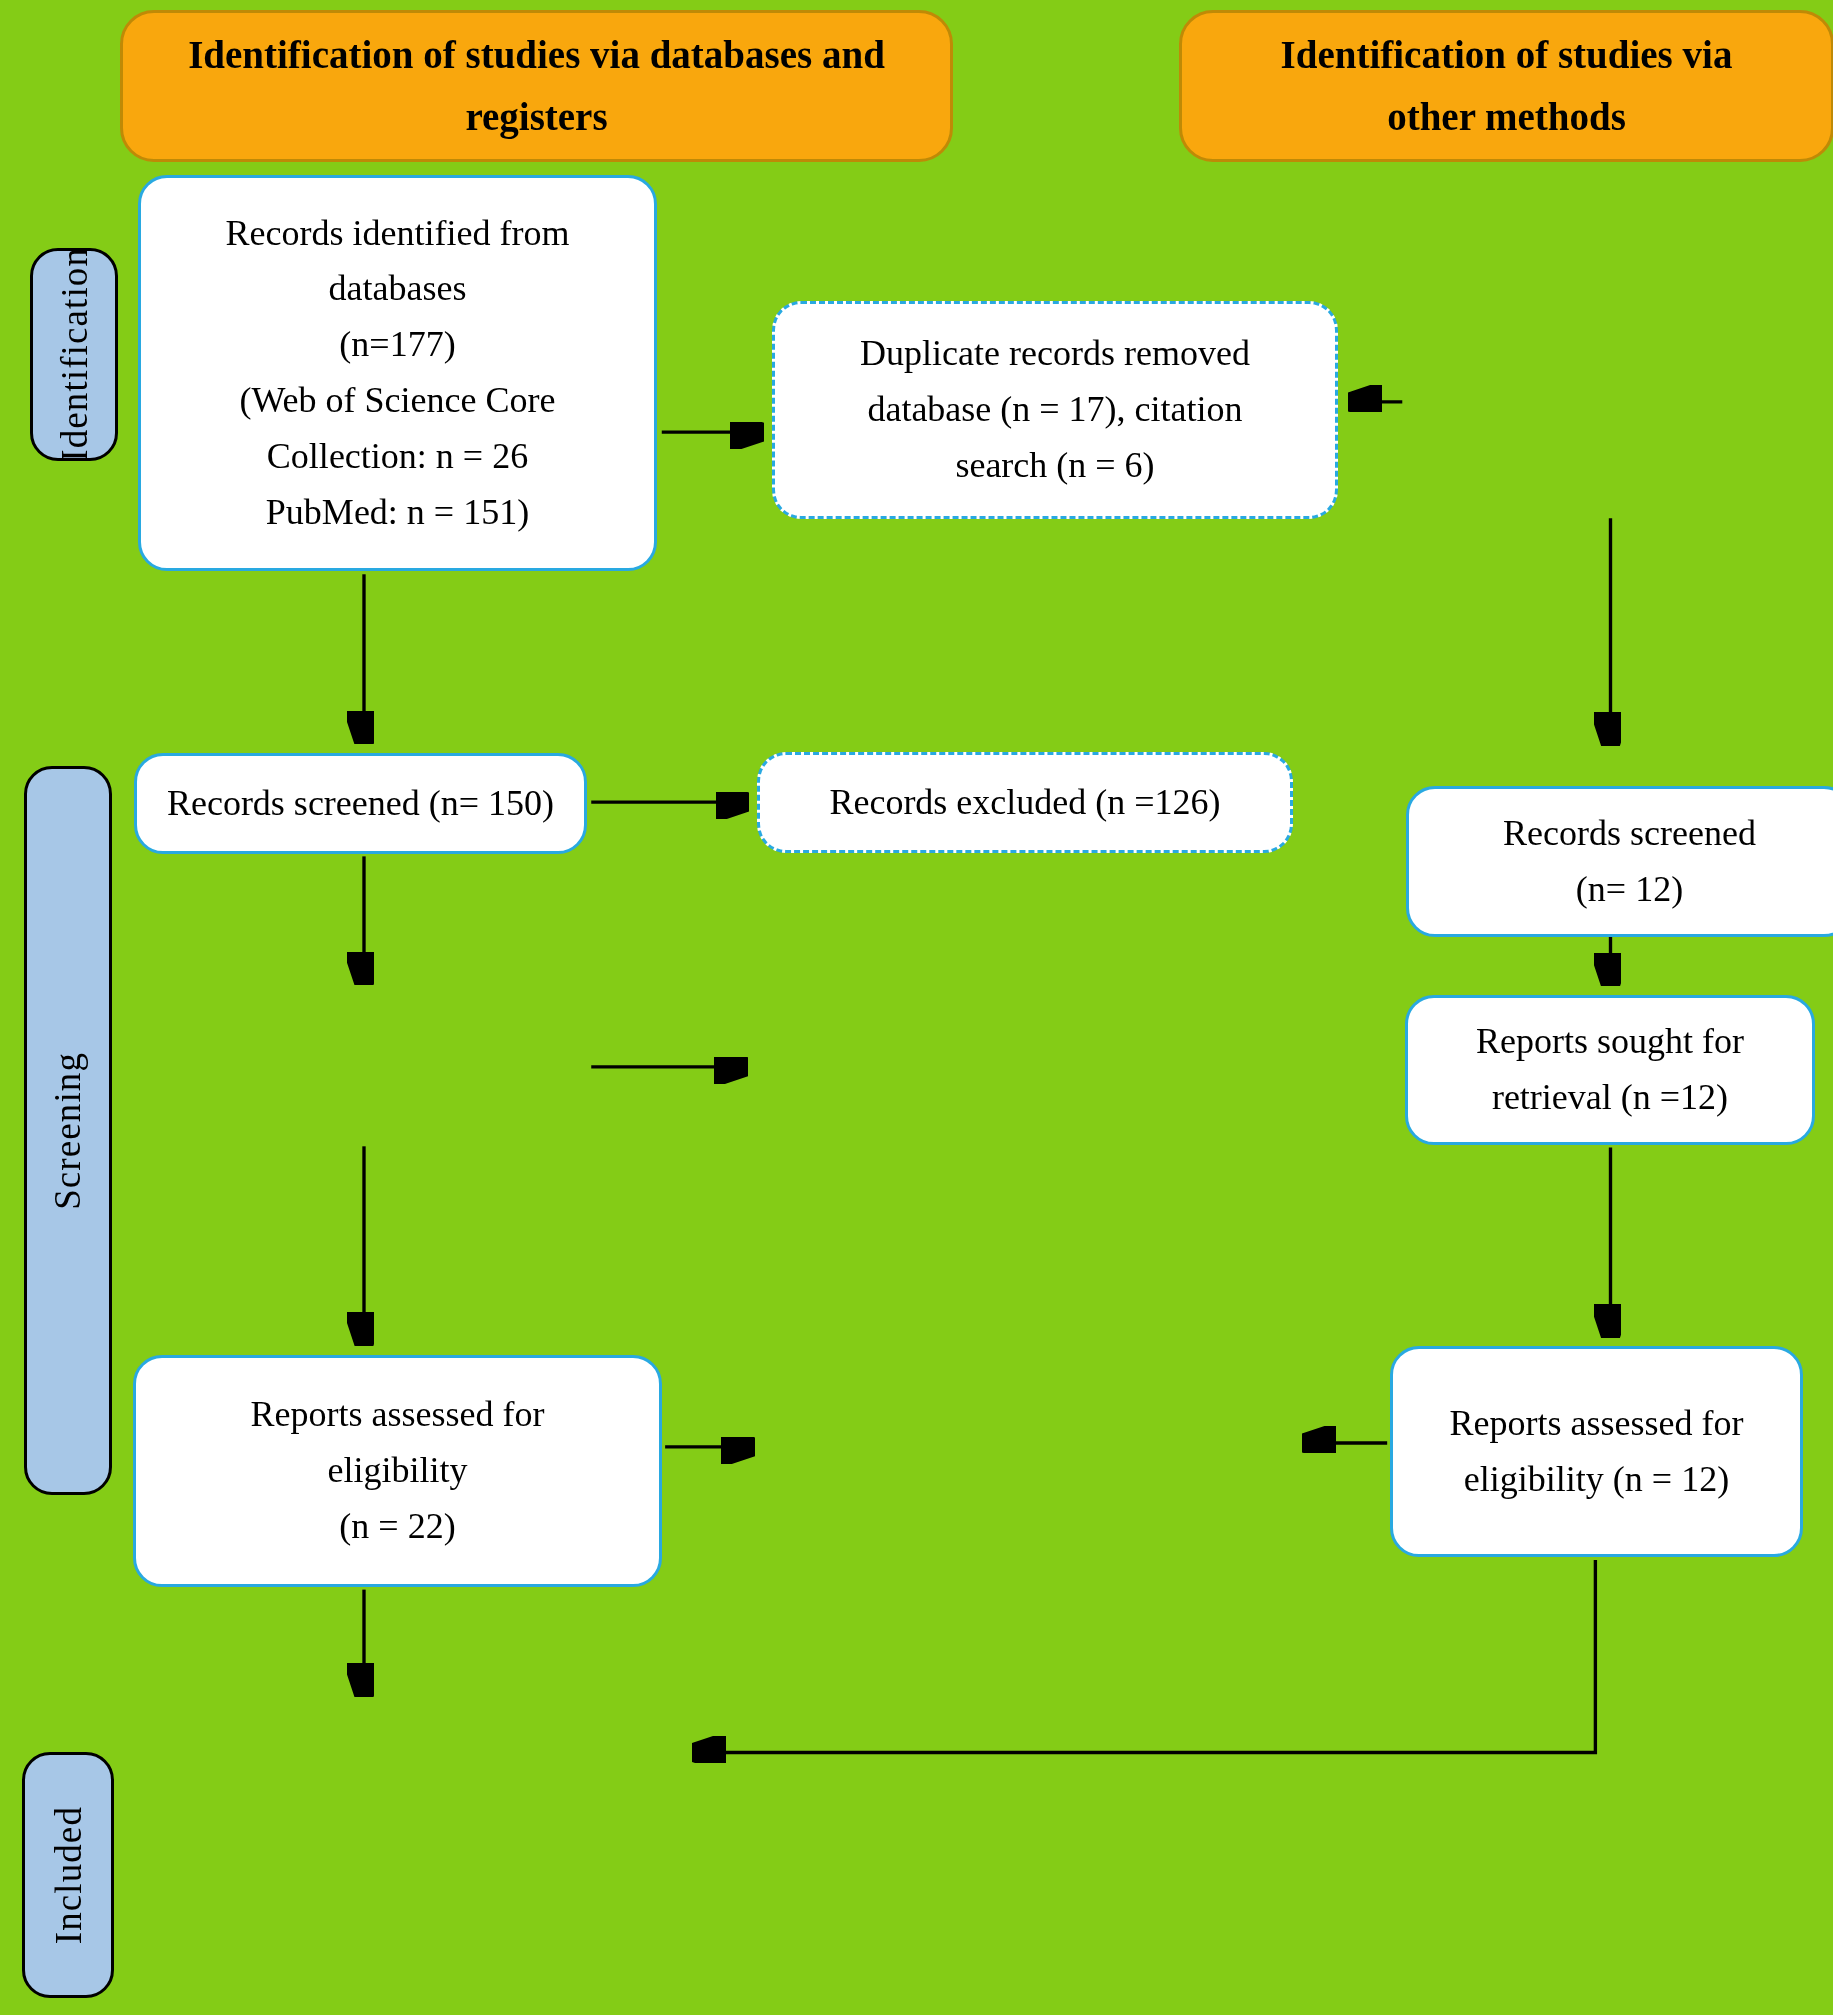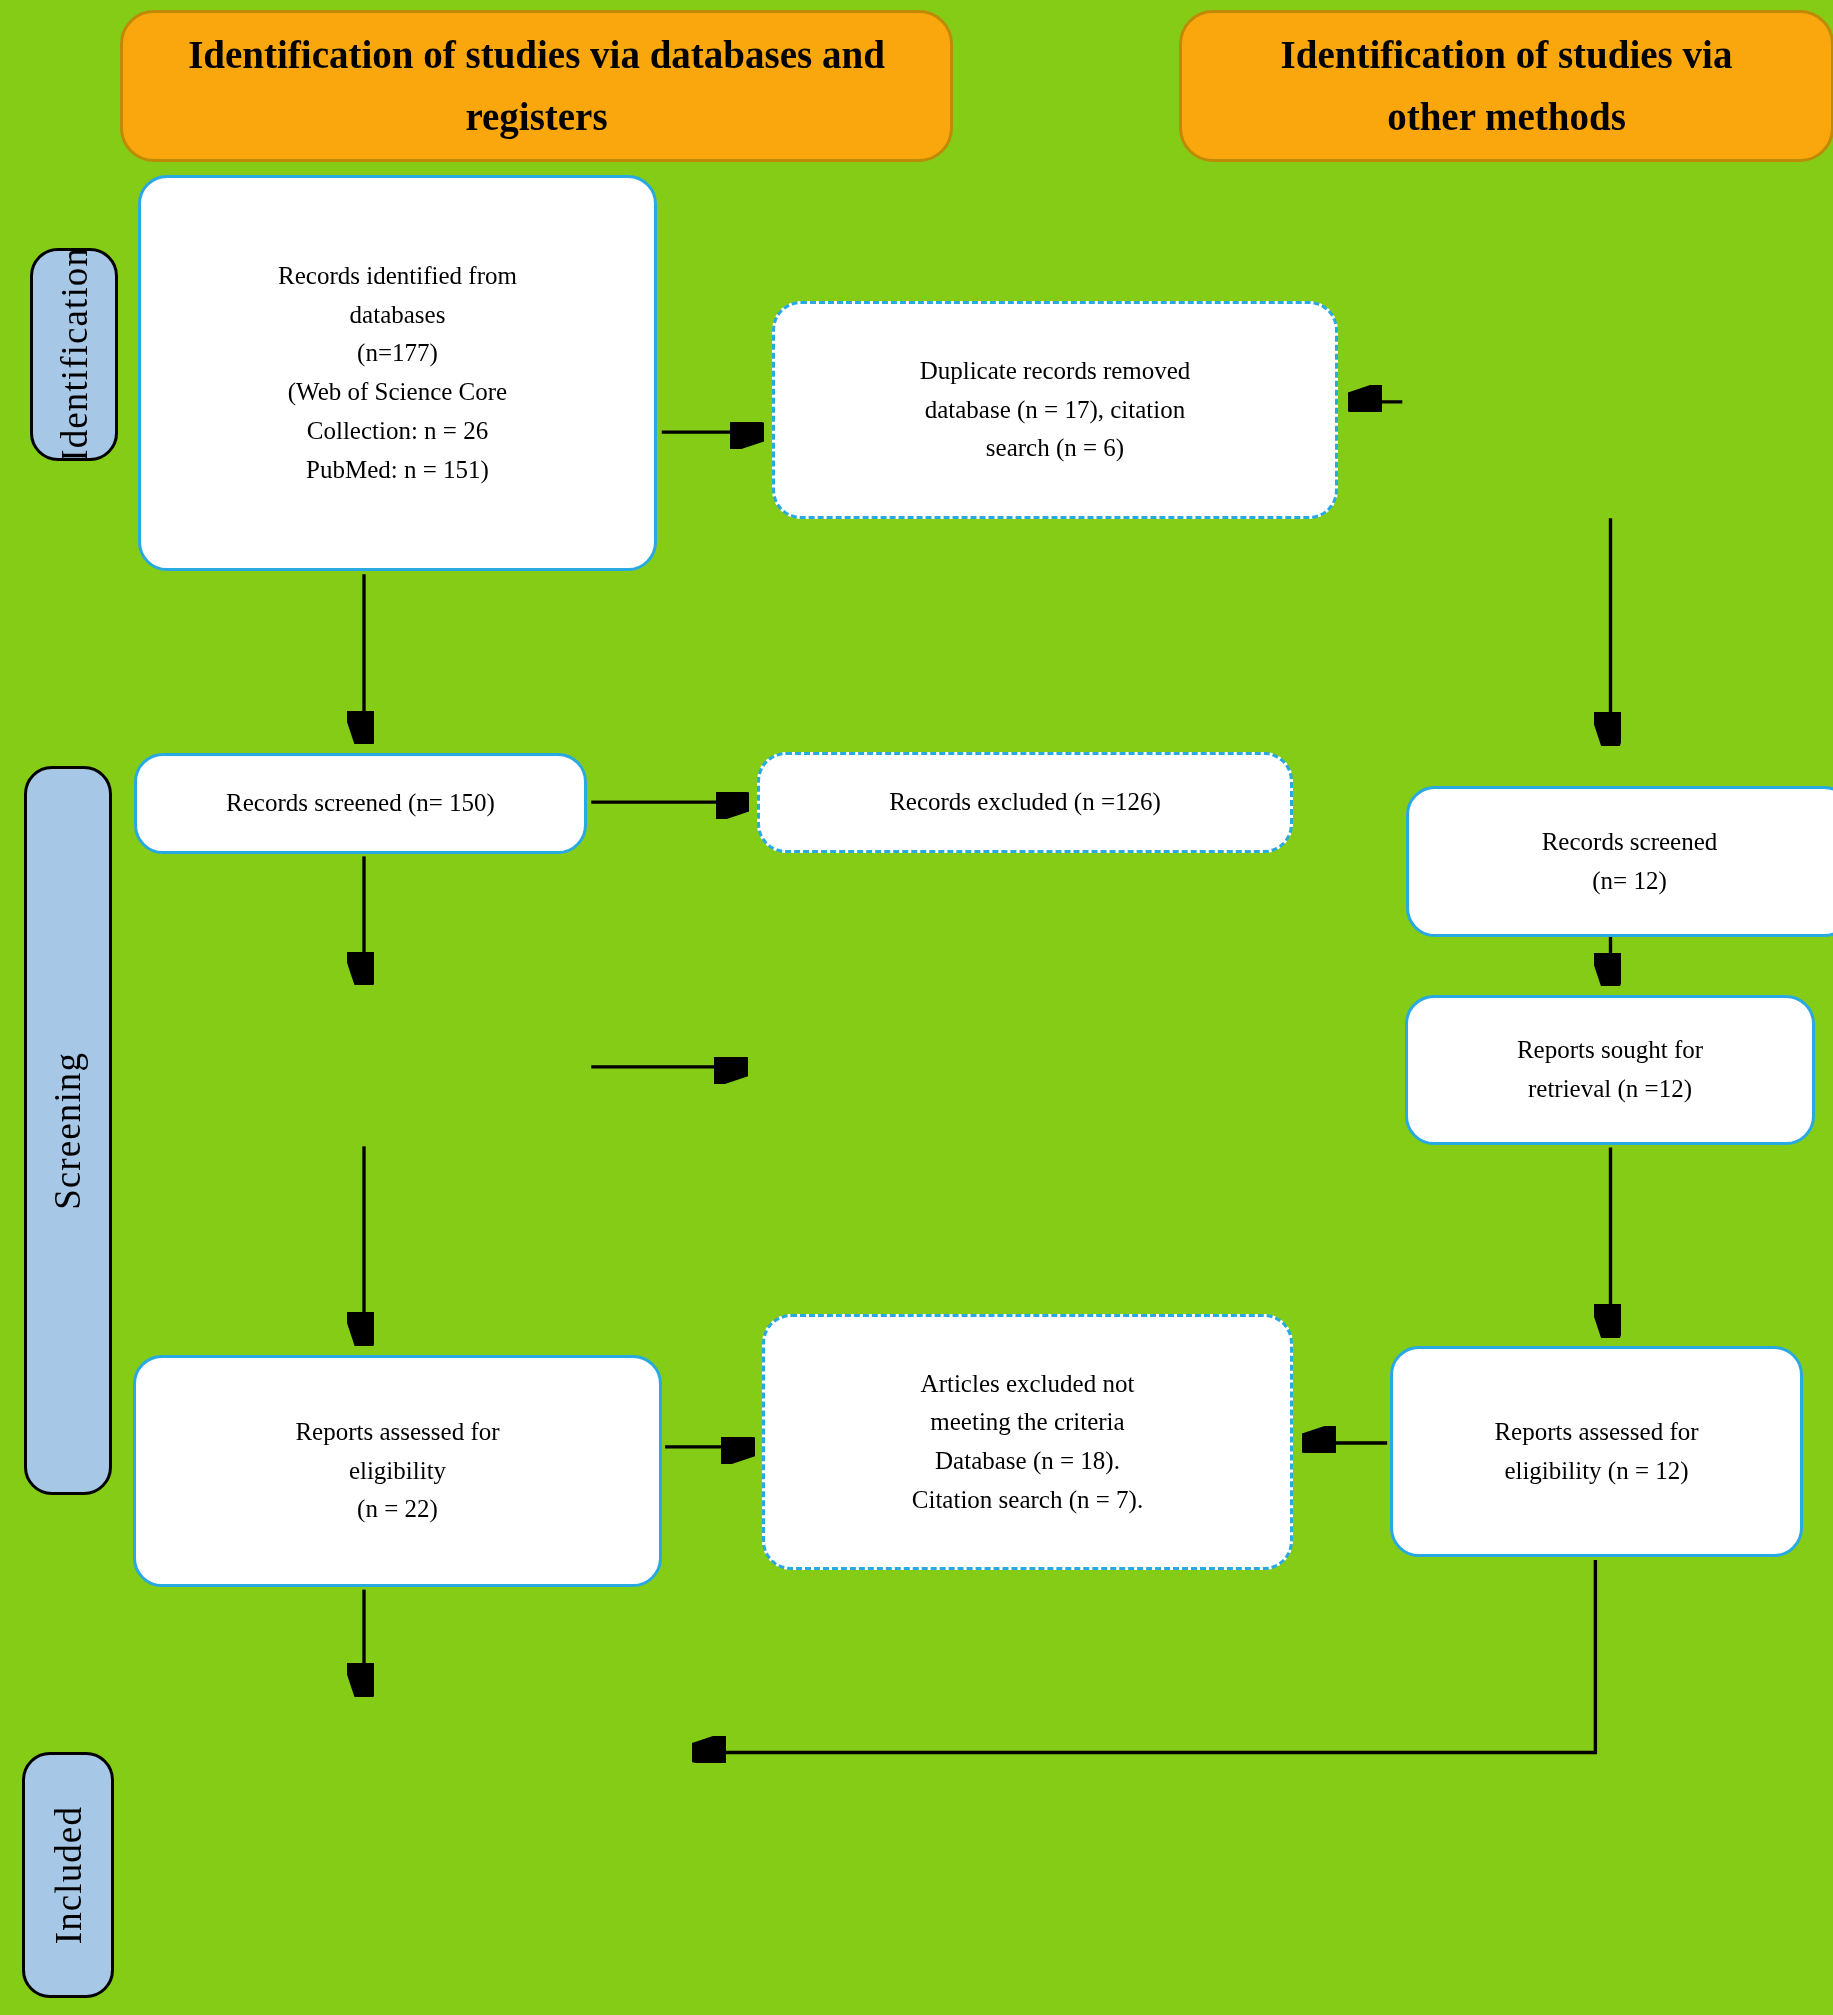--- a/index.html
+++ b/index.html
@@ -34,21 +34,21 @@
   }
   .box {
     position: absolute;
     background: #ffffff;
     border: 3.4px solid #29A9E1;
     border-radius: 29px;
     display: flex;
     align-items: center;
     justify-content: center;
     text-align: center;
-    font-size: 25px;
+    font-size: 36px;
     line-height: 1.55;
     color: #000;
     white-space: pre-line;
     box-sizing: border-box;
     padding: 5.6px 13.4px;
   }
   .box.dashed { border-style: dashed; }
   .stage {
     position: absolute;
     background: #A7C7E7;
@@ -125,24 +125,20 @@
 PubMed: n = 151)</div>
   <div class="box" style="left:134px; top:753px; width:453px; height:101px;">Records screened (n= 150)</div>
   <div class="box" style="left:133px; top:1355px; width:529px; height:232px;">Reports assessed for
 eligibility
 (n = 22)</div>
 
   <div class="box dashed" style="left:772px; top:301px; width:566px; height:218px;">Duplicate records removed
 database (n = 17), citation
 search (n = 6)</div>
   <div class="box dashed" style="left:757px; top:752px; width:536px; height:101px;">Records excluded (n =126)</div>
-  <div class="box dashed" style="left:762px; top:1314px; width:531px; height:256px;">Articles excluded not
-meeting the criteria
-Database (n = 18).
-Citation search (n = 7).</div>
 
   <div class="box" style="left:1406px; top:786px; width:447px; height:151px;">Records screened
 (n= 12)</div>
   <div class="box" style="left:1405px; top:995px; width:410px; height:150px;">Reports sought for
 retrieval (n =12)</div>
   <div class="box" style="left:1390px; top:1346px; width:413px; height:211px;">Reports assessed for
 eligibility (n = 12)</div>
 
 </div>
 

